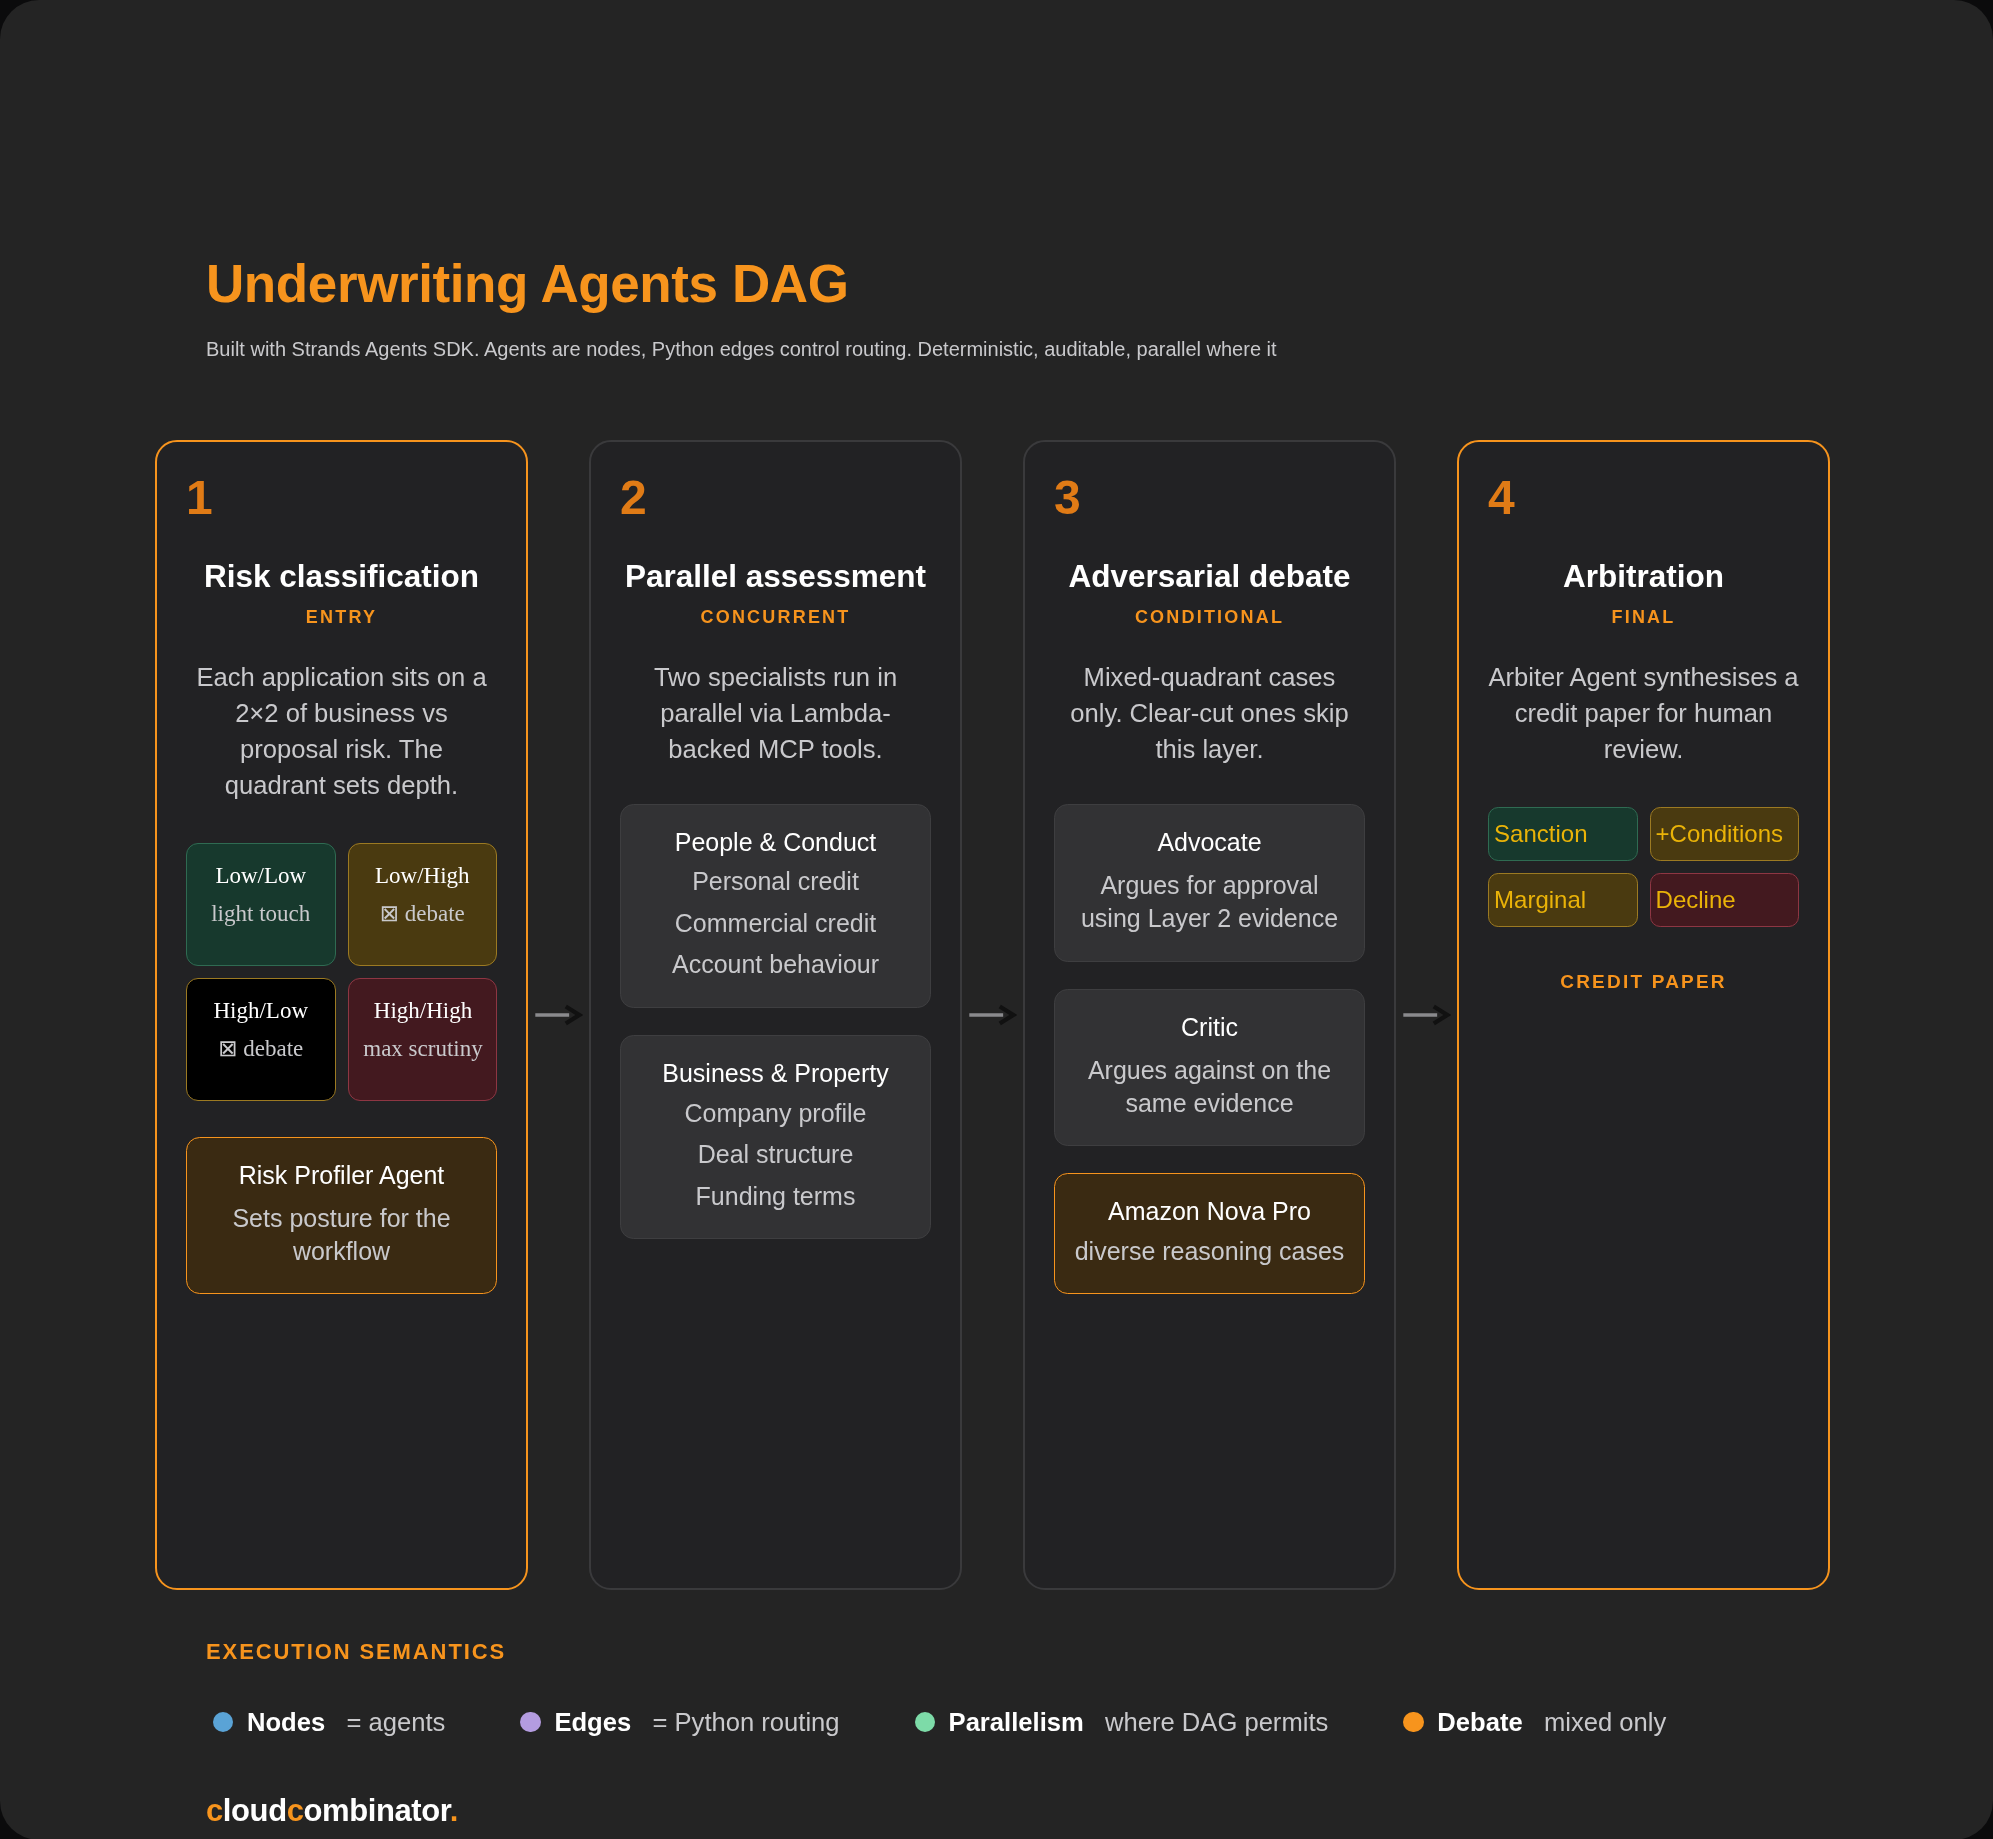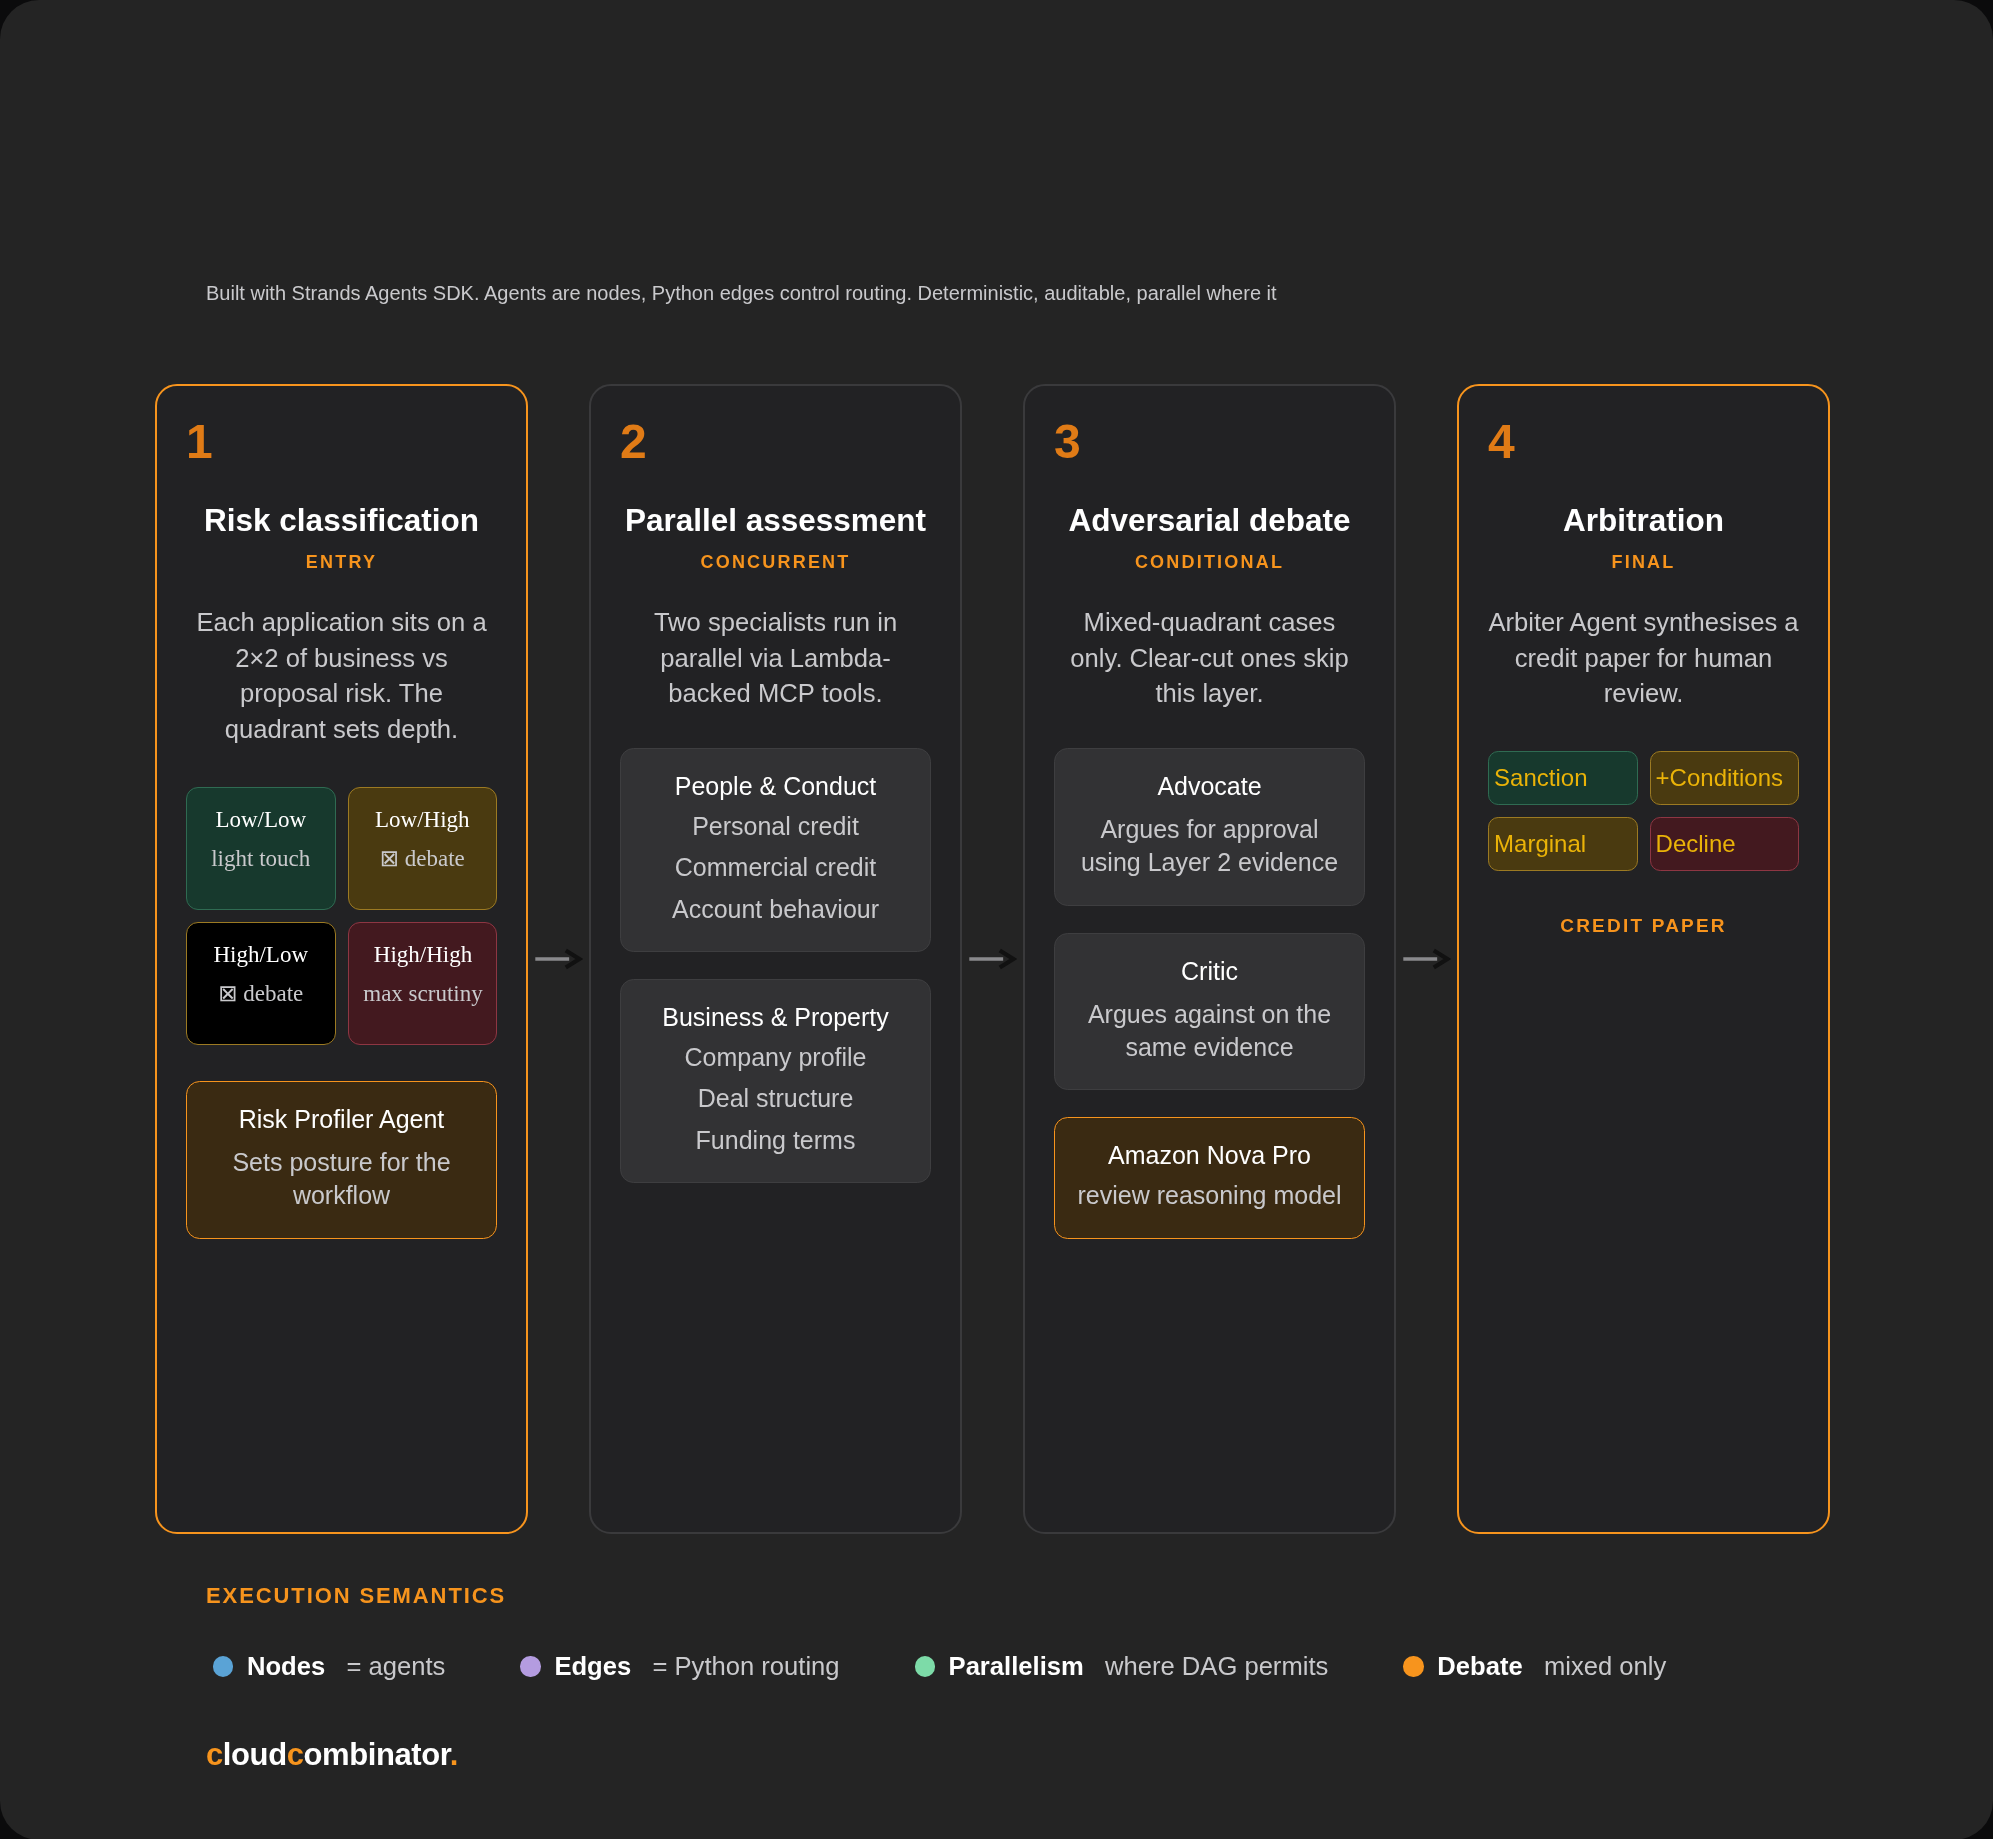--- a/index.html
+++ b/index.html
@@ -253,20 +253,21 @@
     color: #ffffff;
   }
   .brand .o { color: #f7941d; }
 </style>
 </head>
 <body>
 
 <div class="canvas">
   <div class="inner">
 
+    <h1 class="title">Underwriting Agents DAG</h1>
     <p class="subtitle">Built with Strands Agents SDK. Agents are nodes, Python edges control routing. Deterministic, auditable, parallel where it</p>
 
     <div class="row">
 
       <div class="col accent">
         <div class="step-num">1</div>
         <div class="col-title">Risk classification</div>
         <div class="col-tag">ENTRY</div>
         <div class="col-desc">Each application sits on a 2×2 of business vs proposal risk. The quadrant sets depth.</div>
 
@@ -341,21 +342,21 @@
           <div class="card-body">Argues for approval using Layer 2 evidence</div>
         </div>
 
         <div class="card card-grey mt-32">
           <div class="card-title">Critic</div>
           <div class="card-body">Argues against on the same evidence</div>
         </div>
 
         <div class="card card-accent mt-32">
           <div class="card-title">Amazon Nova Pro</div>
-          <div class="card-line">review reasoning model</div>
+          <div class="card-line">diverse reasoning cases</div>
         </div>
       </div>
 
       <div class="arrow">
         <svg width="48" height="22" viewBox="0 0 56 26" aria-hidden="true">
           <line x1="0" y1="13" x2="40" y2="13" stroke="#8a8a8d" stroke-width="4"></line>
           <polyline points="36,3 52,13 36,23" fill="none" stroke="#111" stroke-width="5"></polyline>
         </svg>
       </div>
 

